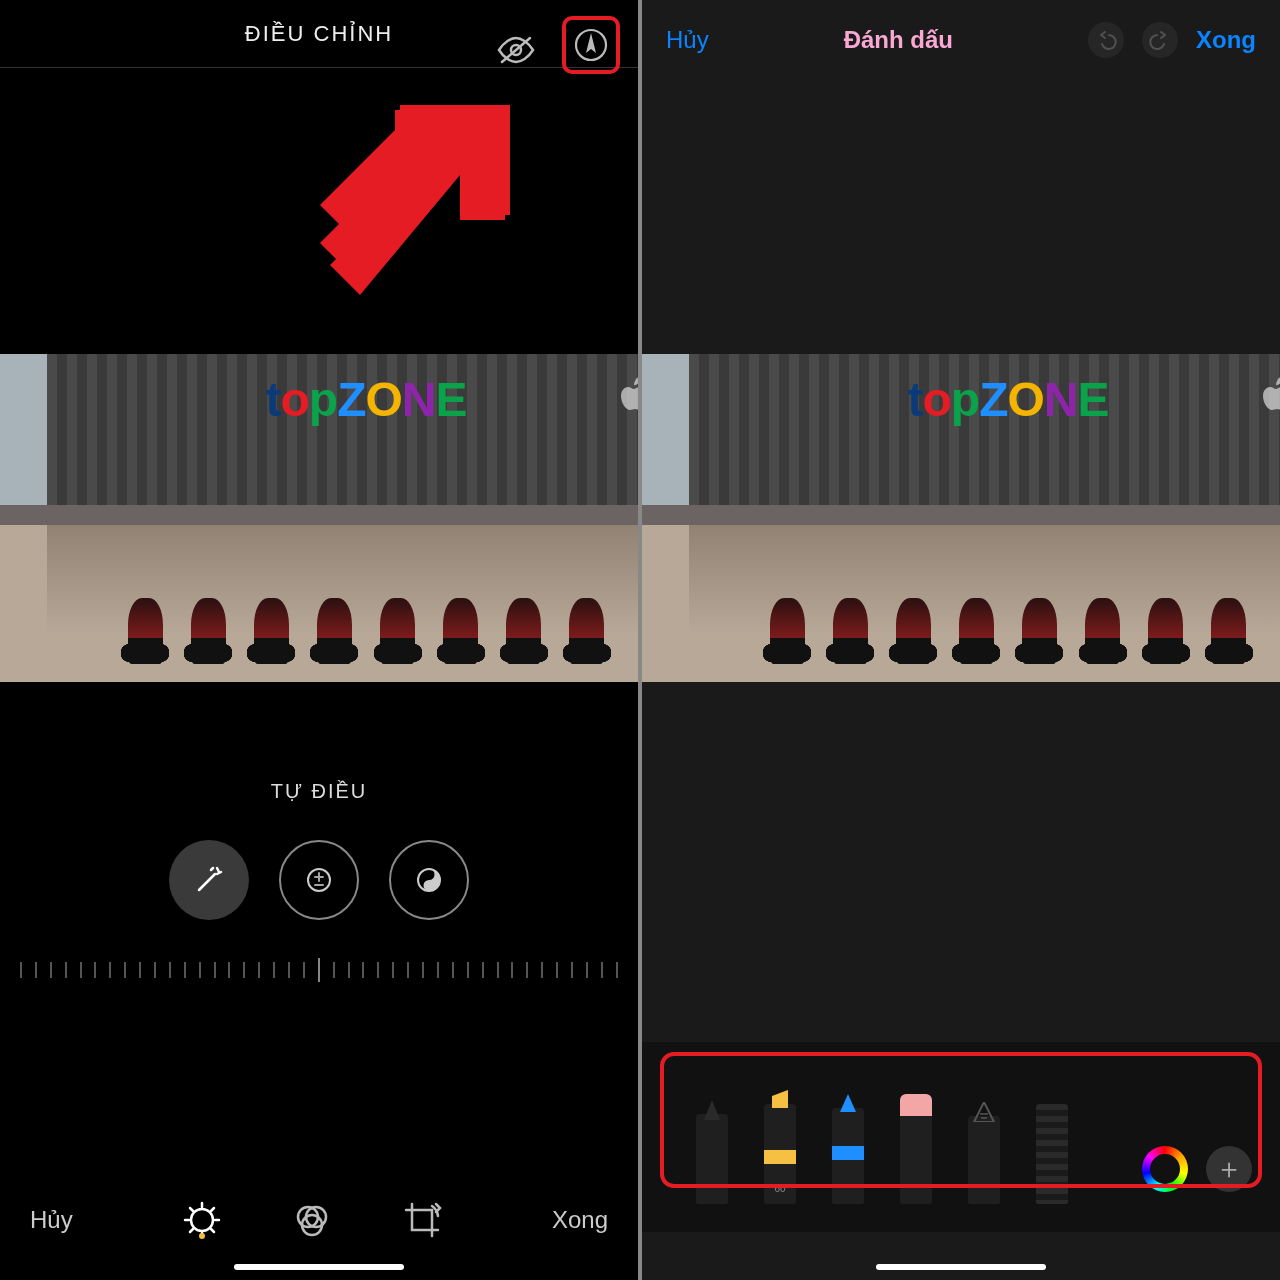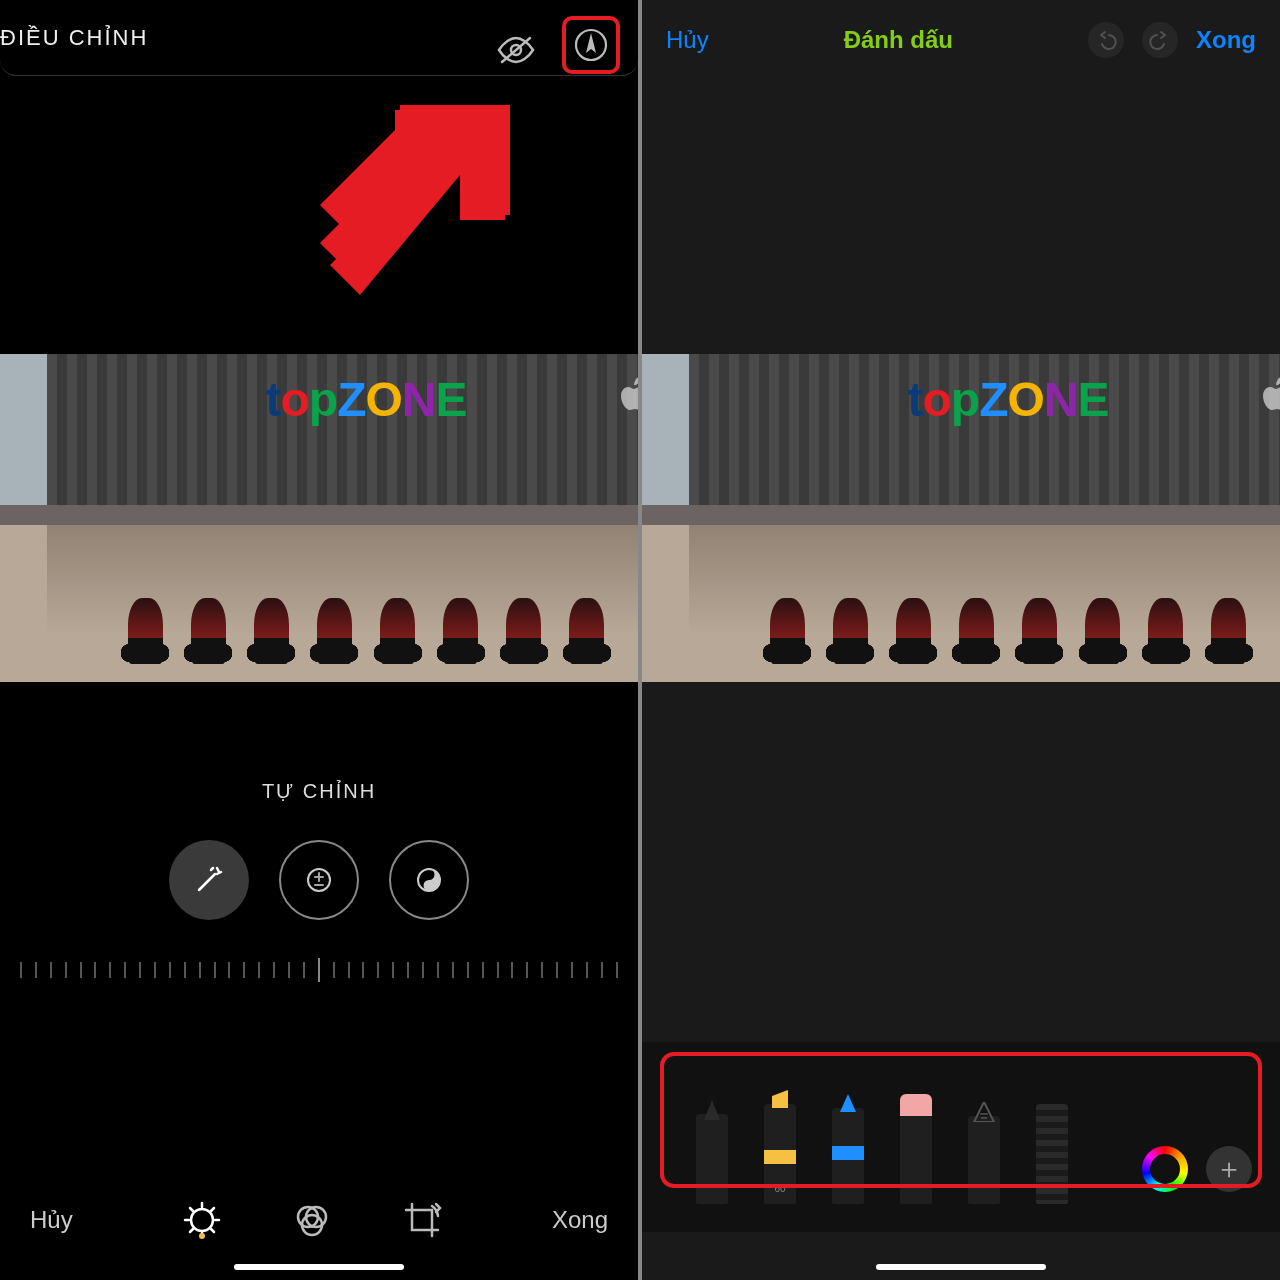--- a/index.html
+++ b/index.html
@@ -4,22 +4,22 @@
 <style>
   * { box-sizing: border-box; margin: 0; padding: 0; }
   html, body { width: 1280px; height: 1280px; background: #888; font-family: -apple-system, "Helvetica Neue", Arial, sans-serif; }
   .container { display: flex; width: 1280px; height: 1280px; }
   .phone { width: 640px; height: 1280px; position: relative; background: #000; overflow: hidden; }
   .phone.right { background: #1a1a1a; }
   .divider { width: 4px; background: #888; }
 
   
   .left .topbar {
-    height: 76px; display: flex; align-items: center; 
-    border-bottom: 1px solid #333; position: relative; border-radius: 16px;
+    height: 68px; display: flex; align-items: center; justify-content: center;
+    border-bottom: 1px solid #333; position: relative;
   }
   .left .topbar .title { color: #eee; font-size: 22px; letter-spacing: 2px; font-weight: 500; }
   .left .topbar .eye { position: absolute; right: 100px; top: 28px; }
   .left .topbar .markup-btn {
     position: absolute; right: 18px; top: 16px;
     width: 58px; height: 58px; border: 4px solid #e51c23; border-radius: 10px;
     display: flex; align-items: center; justify-content: center;
   }
   .left .photo-area {
     position: absolute; top: 354px; left: 0; right: 0; height: 328px;
@@ -60,21 +60,21 @@
   .red-arrow {
     position: absolute; top: 95px; left: 300px; width: 220px; height: 220px;
   }
 
   
   .right .topbar2 {
     height: 80px; display: flex; align-items: center; justify-content: space-between;
     padding: 0 24px; background: #1a1a1a;
   }
   .right .topbar2 .link { color: #0a84ff; font-size: 24px; }
-  .right .topbar2 .title2 { color: #84cc16; font-size: 24px; font-weight: 600; }
+  .right .topbar2 .title2 { color: #f9a8d4; font-size: 24px; font-weight: 600; }
   .right .topbar2 .rgroup { display: flex; align-items: center; gap: 18px; }
   .right .topbar2 .undo-redo { width: 36px; height: 36px; border-radius: 50%; background: #333; display: flex; align-items: center; justify-content: center; opacity: .5; }
   .right .photo-area2 {
     position: absolute; top: 354px; left: 0; right: 0; height: 328px;
     background: linear-gradient(#a7b3b8 0%, #a7b3b8 46%, #6b6462 46%, #6b6462 52%, #b8a898 52%, #b8a898 100%);
     overflow: hidden;
   }
   .right .tool-picker-hl {
     position: absolute; left: 18px; right: 18px; bottom: 92px; height: 136px;
     border: 4px solid #e51c23; border-radius: 14px;
@@ -206,21 +206,21 @@
             <div class="bike"></div>
             <div class="bike"></div>
             <div class="bike"></div>
             <div class="bike"></div>
             <div class="bike"></div>
             <div class="bike"></div>
         </div>
       </div>
     </div>
 
-    <div class="auto-label">TỰ CHỈNH</div>
+    <div class="auto-label">TỰ ĐIỀU</div>
 
     <div class="tool-circles">
       <div class="tool-circle filled">
         <svg width="36" height="36" viewBox="0 0 36 36">
             <g stroke="#fff" stroke-width="2.5" stroke-linecap="round">
               <path d="M8 28 L24 12"></path>
               <path d="M26 6 l2 4 M30 10 l-4 2 M22 6 l-2 2"></path>
             </g>
           </svg>
       </div>

